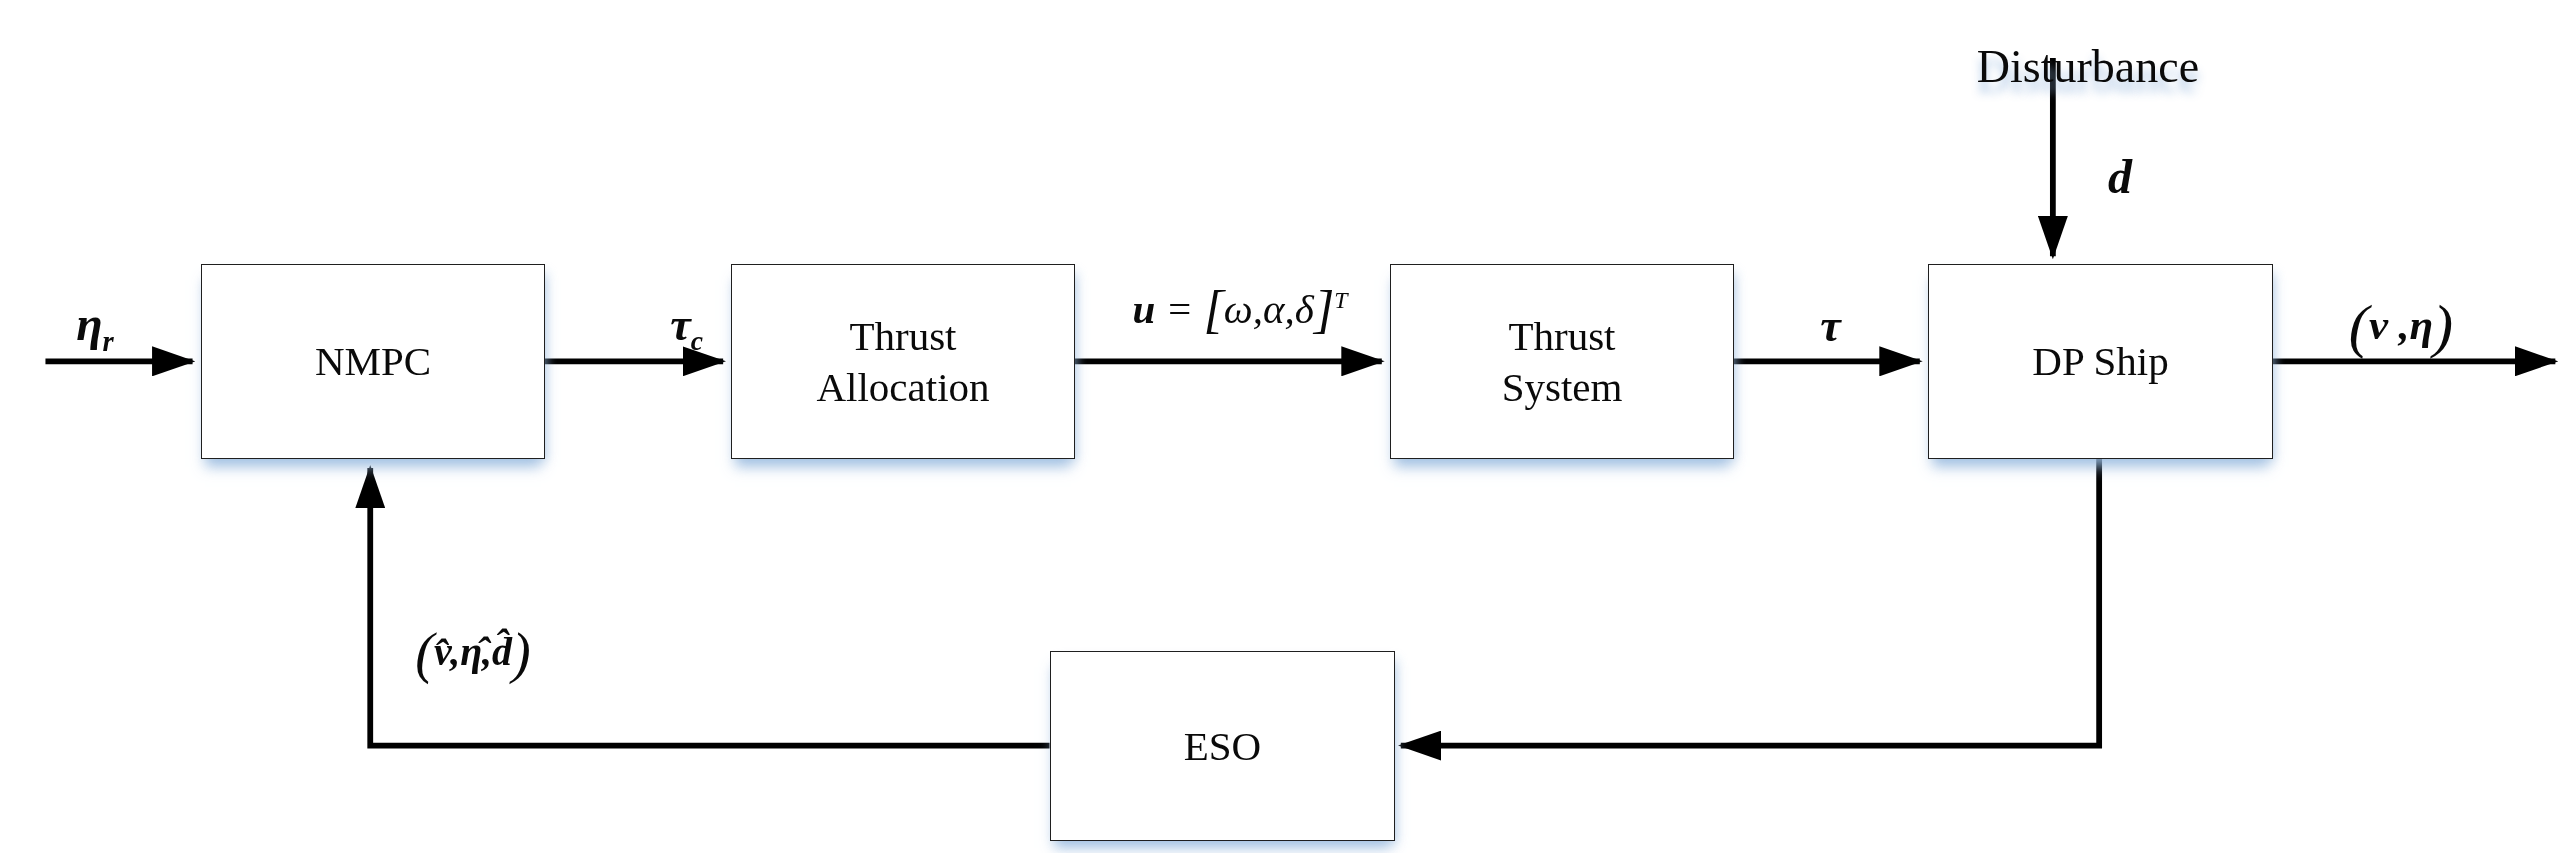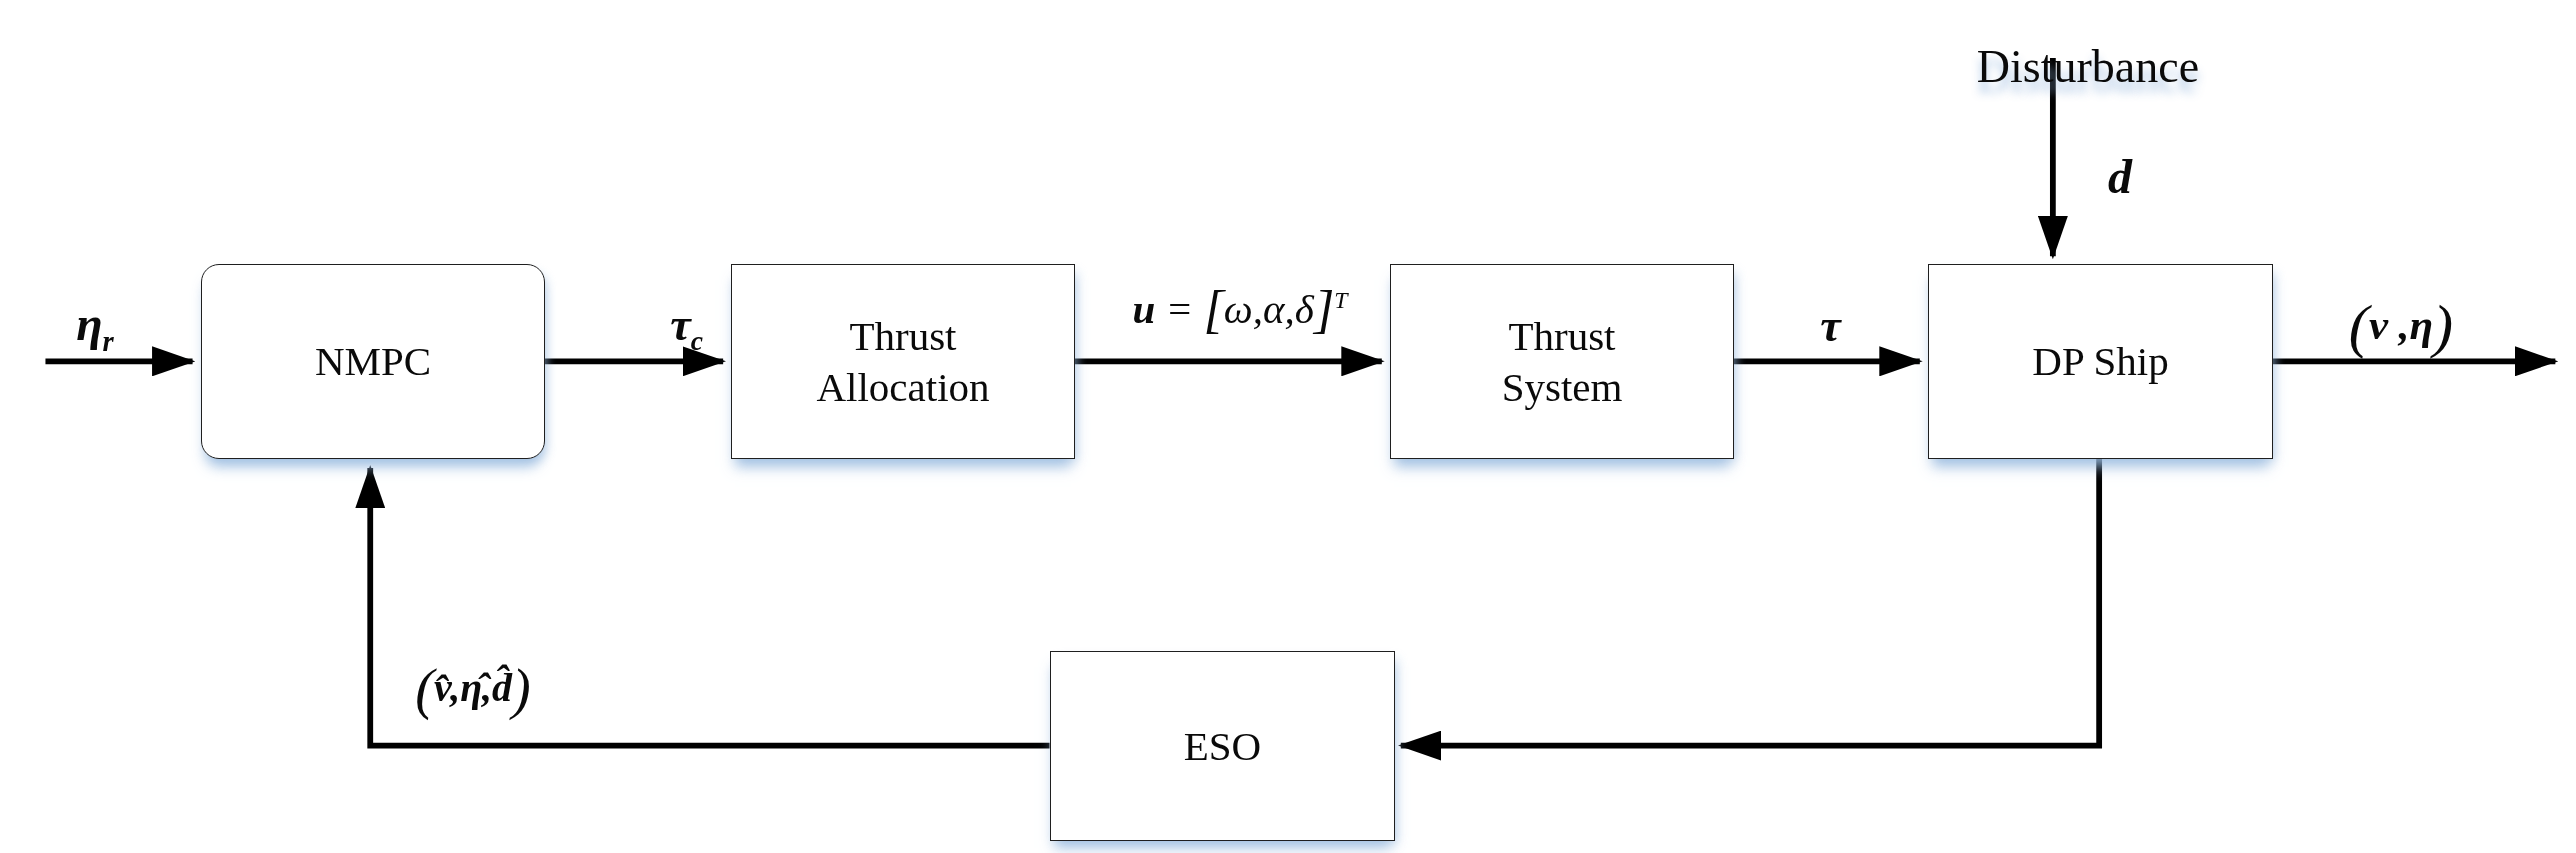--- a/index.html
+++ b/index.html
@@ -25,21 +25,21 @@
     box-shadow: 0 11.6px 13.2px -4.1px rgba(150,185,222,0.80),
                 5px 5px 10px -3.3px rgba(150,185,222,0.45);
     display: flex;
     flex-direction: column;
     align-items: center;
     justify-content: center;
     text-align: center;
     font-size: 41px;
     line-height: 1.22;
   }
-  .box-nmpc             { left: 201px;  top: 264px; width: 342px; height: 193px; border-radius: 18px; }
+  .box-nmpc             { left: 201px;  top: 264px; width: 342px; height: 193px; }
   .box-thrust-allocation{ left: 731px;  top: 264px; width: 342px; height: 193px; }
   .box-thrust-system    { left: 1390px; top: 264px; width: 342px; height: 193px; }
   .box-dp-ship          { left: 1928px; top: 264px; width: 343px; height: 193px; }
   .box-eso              { left: 1050px; top: 651px; width: 343px; height: 188px; }
 
   .sig {
     position: absolute;
     text-align: center;
     font-style: italic;
     font-weight: bold;
@@ -49,21 +49,21 @@
   .sig sup { font-size: 0.58em; font-style: italic; vertical-align: super; }
   .paren   { font-weight: 400; font-size: 1.40em; vertical-align: -0.12em; }
   .brk     { font-weight: 400; font-size: 1.28em; vertical-align: -0.08em; }
 
   .sig-eta-r       { left: 37px;   top: 296px; width: 116px; font-size: 48px; }
   .sig-tau-c       { left: 579px;  top: 298px; width: 124px; font-size: 46px; text-align: right; }
   .sig-u-vector    { left: 1087px; top: 279px; width: 306px; font-size: 41px; }
   .sig-tau         { left: 1789px; top: 299px; width: 83px; font-size: 46px; }
   .sig-output      { left: 2306px; top: 291px; width: 190px; font-size: 43px; }
   .sig-d           { left: 2083px; top: 149px; width: 74px;  font-size: 48px; }
-  .sig-estimates   { left: 374px;  top: 621px; width: 198px; font-size: 40px; margin-top: 36px; }
+  .sig-estimates   { left: 374px;  top: 621px; width: 198px; font-size: 40px; }
 
   .sig-disturbance {
     position: absolute;
     left: 1959px; top: 11.6px; width: 258px;
     text-align: center;
     font-size: 46px;
     font-style: normal;
     font-weight: normal;
     white-space: nowrap;
     text-shadow: 0 10px 10px rgba(150,185,222,0.85);

